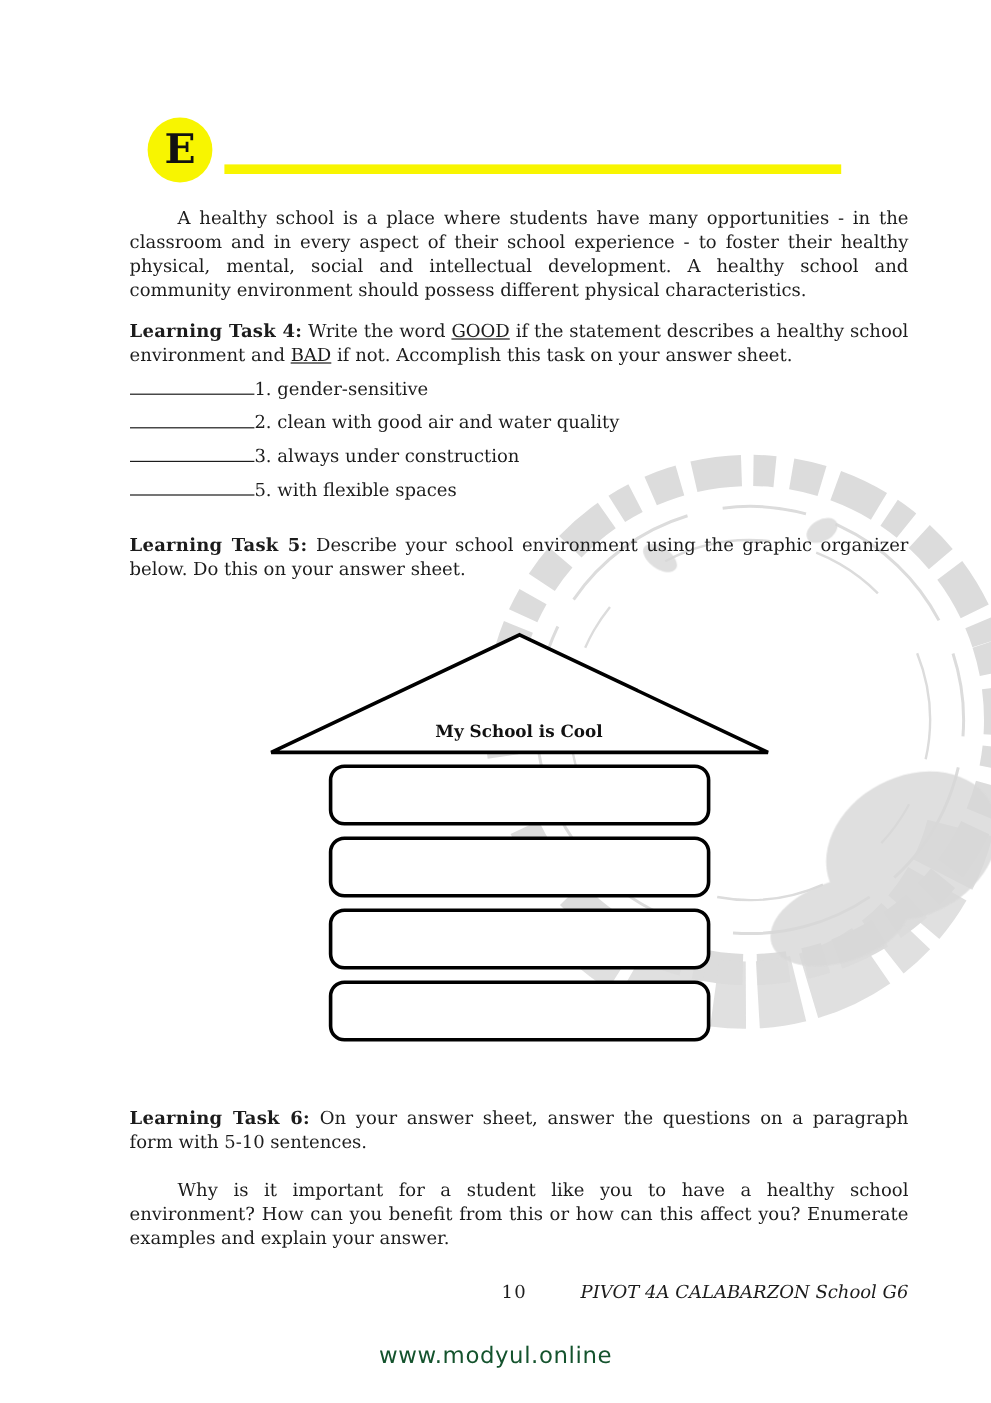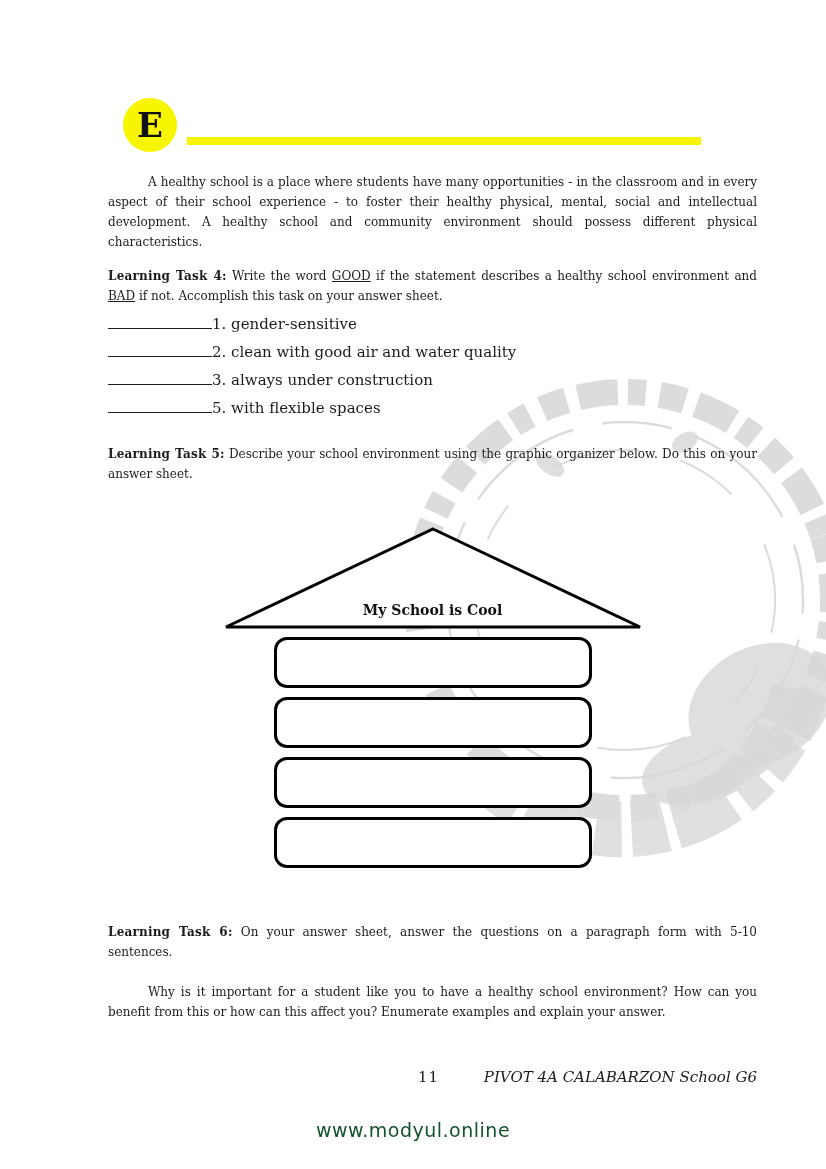--- a/index.html
+++ b/index.html
@@ -25,21 +25,21 @@
     width:54px;height:54px;border-radius:50%;
     margin-left:15px;
     display:flex;align-items:center;justify-content:center;
     font-weight:bold;font-size:34px;color:#111;
     flex:0 0 auto;
   }
   .section-rule{
     flex:1 1 auto;height:8px;margin-left:10px;margin-bottom:7px;margin-right:56px;
   }
   
-  p{margin:0;font-size:12px;line-height:20px;text-align:justify;}
+  p{margin:0;font-size:15px;line-height:20px;text-align:justify;}
   .indent{text-indent:40px;}
   .intro{margin-top:20px;}
   .task-label{font-weight:bold;letter-spacing:.2px;}
   .task4{margin-top:14px;}
   .uword{text-decoration:underline;}
   .blank-list{margin-top:4px;}
   .blank-row{font-size:15px;line-height:28px;white-space:nowrap;}
   .answer-blank{
     display:inline-block;width:104px;height:14px;
     border-bottom:1.5px solid #1c1c1c;
@@ -133,18 +133,18 @@
       </div>
     </div>
 
     <p class="task6"><span class="task-label">Learning Task 6:</span><span> On your answer sheet, answer the questions on a paragraph form with 5-10 sentences.</span></p>
 
     <p class="question indent">Why is it important for a student like you to have a healthy school environment? How can you benefit from this or how can this affect you? Enumerate examples and explain your answer.</p>
 
   </div>
 
   <div class="footer">
-    <span class="page-number">11</span>
+    <span class="page-number">10</span>
     <span class="footer-source">PIVOT 4A CALABARZON School G6</span>
   </div>
   <div class="site-line">www.modyul.online</div>
 
 </div>
 
 </body></html>

